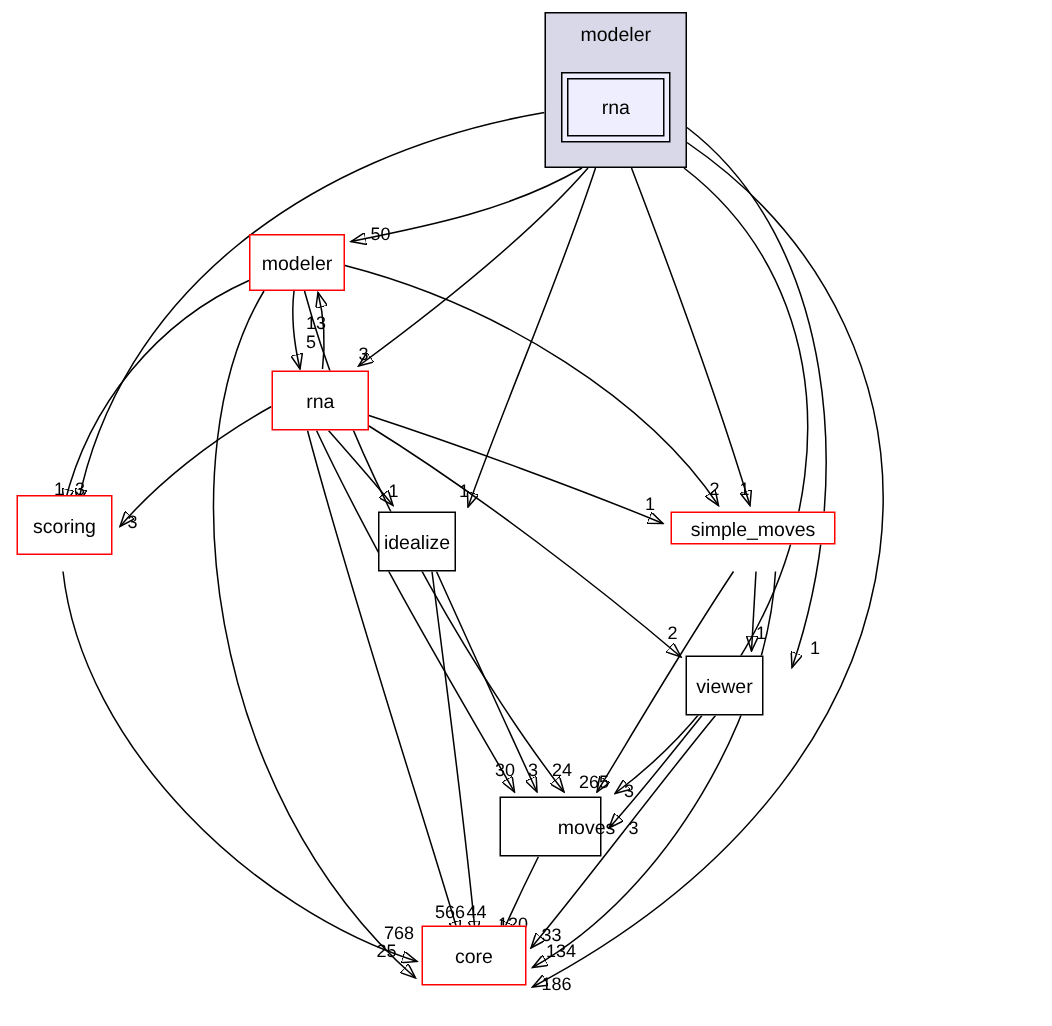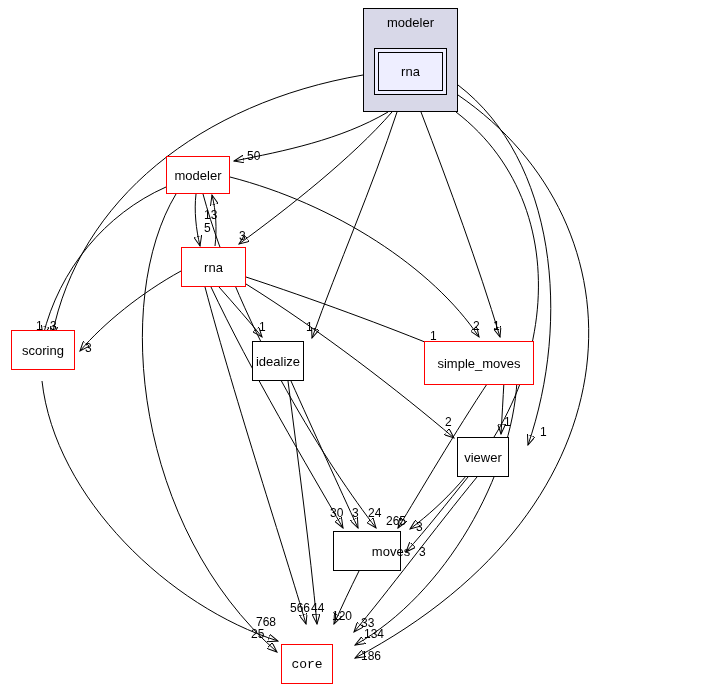--- a/index.html
+++ b/index.html
@@ -12,24 +12,24 @@
   #edges-layer text{font-family:"Liberation Sans",sans-serif;font-size:12px;fill:#000;}
   .node{
     position:absolute;background:#fff;border:1px solid #000;box-sizing:border-box;
     display:flex;align-items:center;justify-content:center;font-size:13px;cursor:pointer;
   }
   .node.red{border-color:#ff0000;}
   #node-modeler{left:166px;top:156px;width:64px;height:38px;}
   #node-rna{left:181px;top:247px;width:65px;height:40px;}
   #node-scoring{left:11px;top:330px;width:64px;height:40px;}
   #node-idealize{left:252px;top:341px;width:52px;height:40px;}
-  #node-simple_moves{left:424px;top:341px;width:110px;height:44px;}
+  #node-simple_moves{left:447px;top:341px;width:110px;height:22px;}
   #node-viewer{left:457px;top:437px;width:52px;height:40px;}
   #node-moves{left:333px;top:531px;width:68px;height:40px;padding-left:48px;}
-  #node-core{left:281px;top:644px;width:52px;height:40px;font-family:Liberation Mono, monospace;}
+  #node-core{left:281px;top:617px;width:70px;height:40px;}
   .cluster{
     position:absolute;left:363px;top:8px;width:95px;height:104px;
     background:#d8d8e8;border:1px solid #000;box-sizing:border-box;
   }
   .cluster-label{
     position:absolute;top:6px;left:0;width:100%;text-align:center;font-size:13px;
   }
   .root-node{
     position:absolute;left:10px;top:39px;width:73px;height:47px;
     background:#eeeeff;border:1px solid #000;box-sizing:border-box;padding:3px;cursor:pointer;

